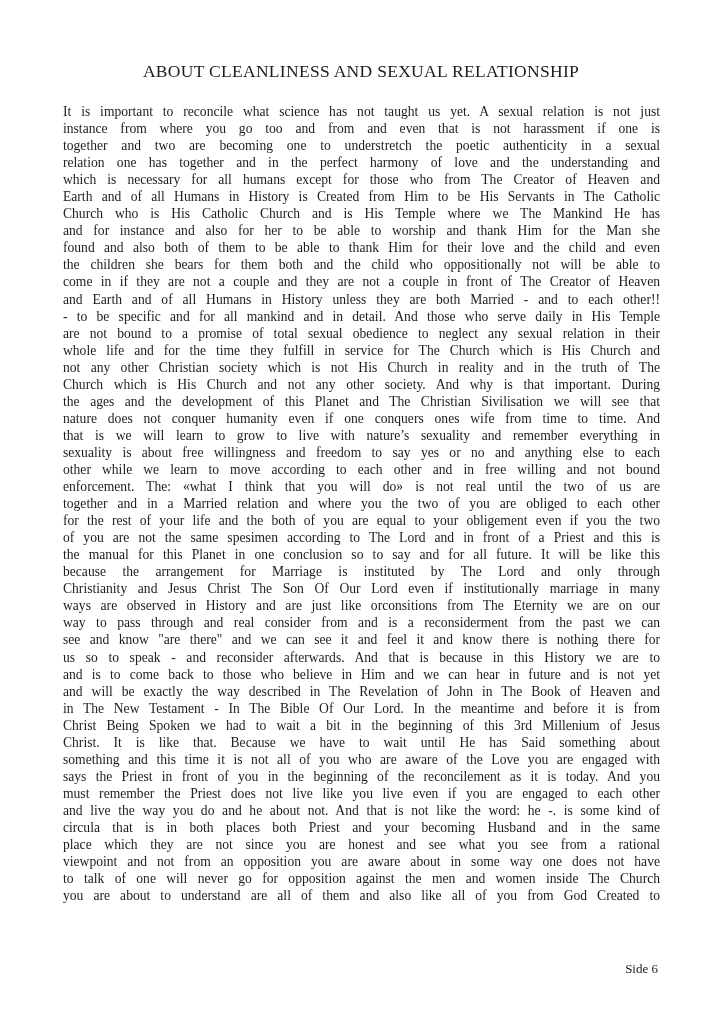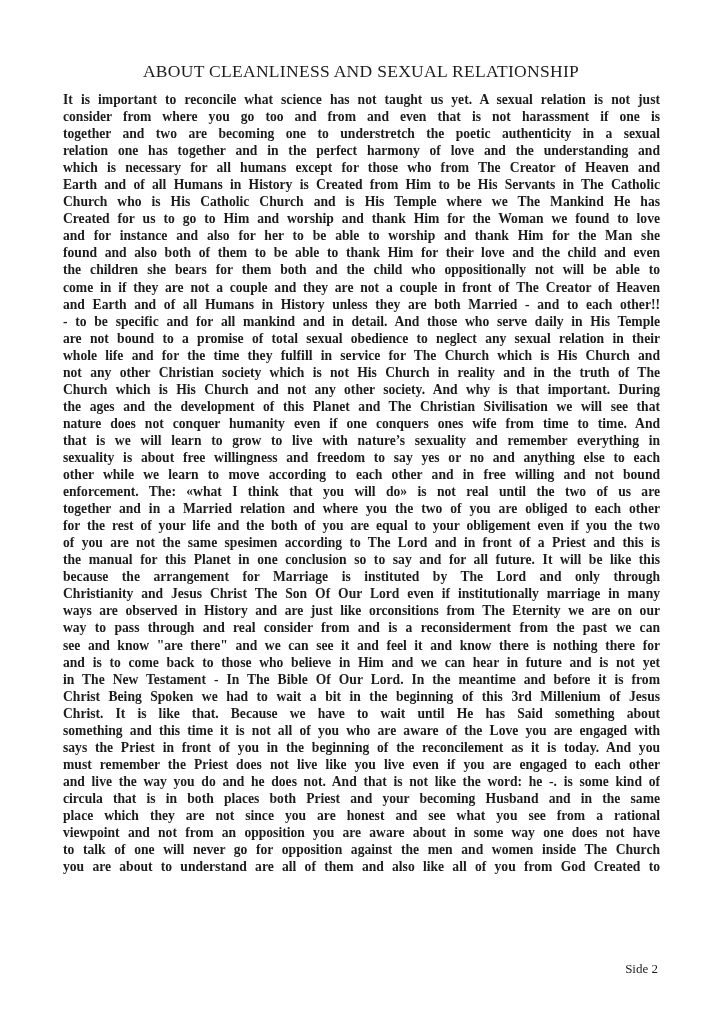--- a/index.html
+++ b/index.html
@@ -23,24 +23,23 @@
     width: 598px;
     margin: 0;
     text-align: center;
     font-size: 17.5px;
     font-weight: 400;
     letter-spacing: 0.3px;
     white-space: nowrap;
   }
   .body-text {
     position: absolute;
-    top: 91px;
+    top: 103px;
     left: 63px;
     width: 597px;
-    font-weight: bold;
   }
   .line {
     font-size: 13.6px;
     line-height: 17.06px;
     height: 17.06px;
     overflow: hidden;
     text-align: justify;
     text-align-last: justify;
     white-space: normal;
   }
@@ -53,27 +52,26 @@
   }
 </style>
 </head>
 <body>
 
 <div class="page">
   <h1 class="title">ABOUT CLEANLINESS AND SEXUAL RELATIONSHIP</h1>
 
   <div class="body-text">
       <div class="line">It is important to reconcile what science has not taught us yet. A sexual relation is not just</div>
-      <div class="line">consider from where you go too and from and even that is not harassment if one is</div>
+      <div class="line">instance from where you go too and from and even that is not harassment if one is</div>
       <div class="line">together and two are becoming one to understretch the poetic authenticity in a sexual</div>
       <div class="line">relation one has together and in the perfect harmony of love and the understanding and</div>
       <div class="line">which is necessary for all humans except for those who from The Creator of Heaven and</div>
       <div class="line">Earth and of all Humans in History is Created from Him to be His Servants in The Catholic</div>
       <div class="line">Church who is His Catholic Church and is His Temple where we The Mankind He has</div>
-      <div class="line">Created for us to go to Him and worship and thank Him for the Woman we found to love</div>
       <div class="line">and for instance and also for her to be able to worship and thank Him for the Man she</div>
       <div class="line">found and also both of them to be able to thank Him for their love and the child and even</div>
       <div class="line">the children she bears for them both and the child who oppositionally not will be able to</div>
       <div class="line">come in if they are not a couple and they are not a couple in front of The Creator of Heaven</div>
       <div class="line">and Earth and of all Humans in History unless they are both Married - and to each other!!</div>
       <div class="line">- to be specific and for all mankind and in detail. And those who serve daily in His Temple</div>
       <div class="line">are not bound to a promise of total sexual obedience to neglect any sexual relation in their</div>
       <div class="line">whole life and for the time they fulfill in service for The Church which is His Church and</div>
       <div class="line">not any other Christian society which is not His Church in reality and in the truth of The</div>
       <div class="line">Church which is His Church and not any other society. And why is that important. During</div>
@@ -85,29 +83,31 @@
       <div class="line">enforcement. The: «what I think that you will do» is not real until the two of us are</div>
       <div class="line">together and in a Married relation and where you the two of you are obliged to each other</div>
       <div class="line">for the rest of your life and the both of you are equal to your obligement even if you the two</div>
       <div class="line">of you are not the same spesimen according to The Lord and in front of a Priest and this is</div>
       <div class="line">the manual for this Planet in one conclusion so to say and for all future. It will be like this</div>
       <div class="line">because the arrangement for Marriage is instituted by The Lord and only through</div>
       <div class="line">Christianity and Jesus Christ The Son Of Our Lord even if institutionally marriage in many</div>
       <div class="line">ways are observed in History and are just like orconsitions from The Eternity we are on our</div>
       <div class="line">way to pass through and real consider from and is a reconsiderment from the past we can</div>
       <div class="line">see and know "are there" and we can see it and feel it and know there is nothing there for</div>
+      <div class="line">us so to speak - and reconsider afterwards. And that is because in this History we are to</div>
       <div class="line">and is to come back to those who believe in Him and we can hear in future and is not yet</div>
+      <div class="line">and will be exactly the way described in The Revelation of John in The Book of Heaven and</div>
       <div class="line">in The New Testament - In The Bible Of Our Lord. In the meantime and before it is from</div>
       <div class="line">Christ Being Spoken we had to wait a bit in the beginning of this 3rd Millenium of Jesus</div>
       <div class="line">Christ. It is like that. Because we have to wait until He has Said something about</div>
       <div class="line">something and this time it is not all of you who are aware of the Love you are engaged with</div>
       <div class="line">says the Priest in front of you in the beginning of the reconcilement as it is today. And you</div>
       <div class="line">must remember the Priest does not live like you live even if you are engaged to each other</div>
-      <div class="line">and live the way you do and he does not. And that is not like the word: he -. is some kind of</div>
+      <div class="line">and live the way you do and he about not. And that is not like the word: he -. is some kind of</div>
       <div class="line">circula that is in both places both Priest and your becoming Husband and in the same</div>
       <div class="line">place which they are not since you are honest and see what you see from a rational</div>
       <div class="line">viewpoint and not from an opposition you are aware about in some way one does not have</div>
       <div class="line">to talk of one will never go for opposition against the men and women inside The Church</div>
       <div class="line">you are about to understand are all of them and also like all of you from God Created to</div>
     </div>
 
-  <div class="footer">Side 2</div>
+  <div class="footer">Side 6</div>
 </div>
 
 </body></html>

